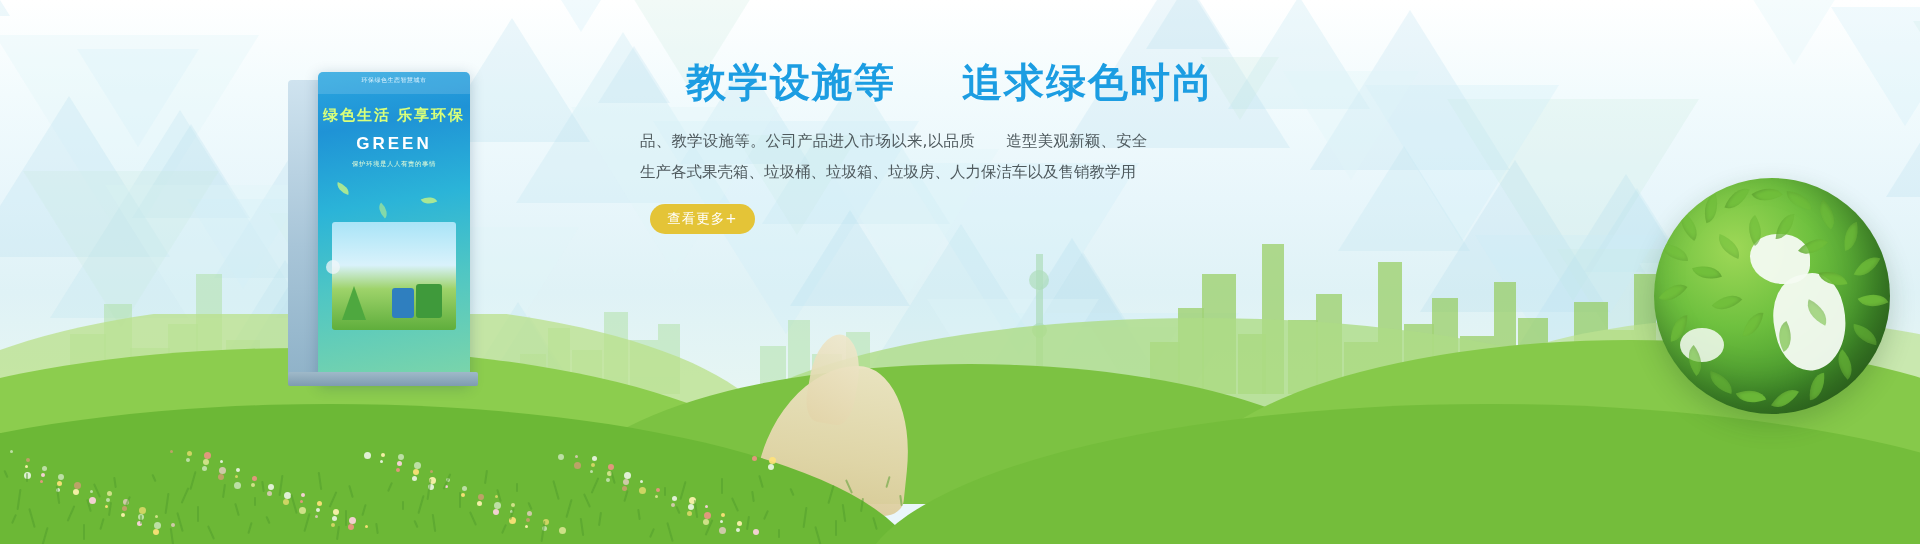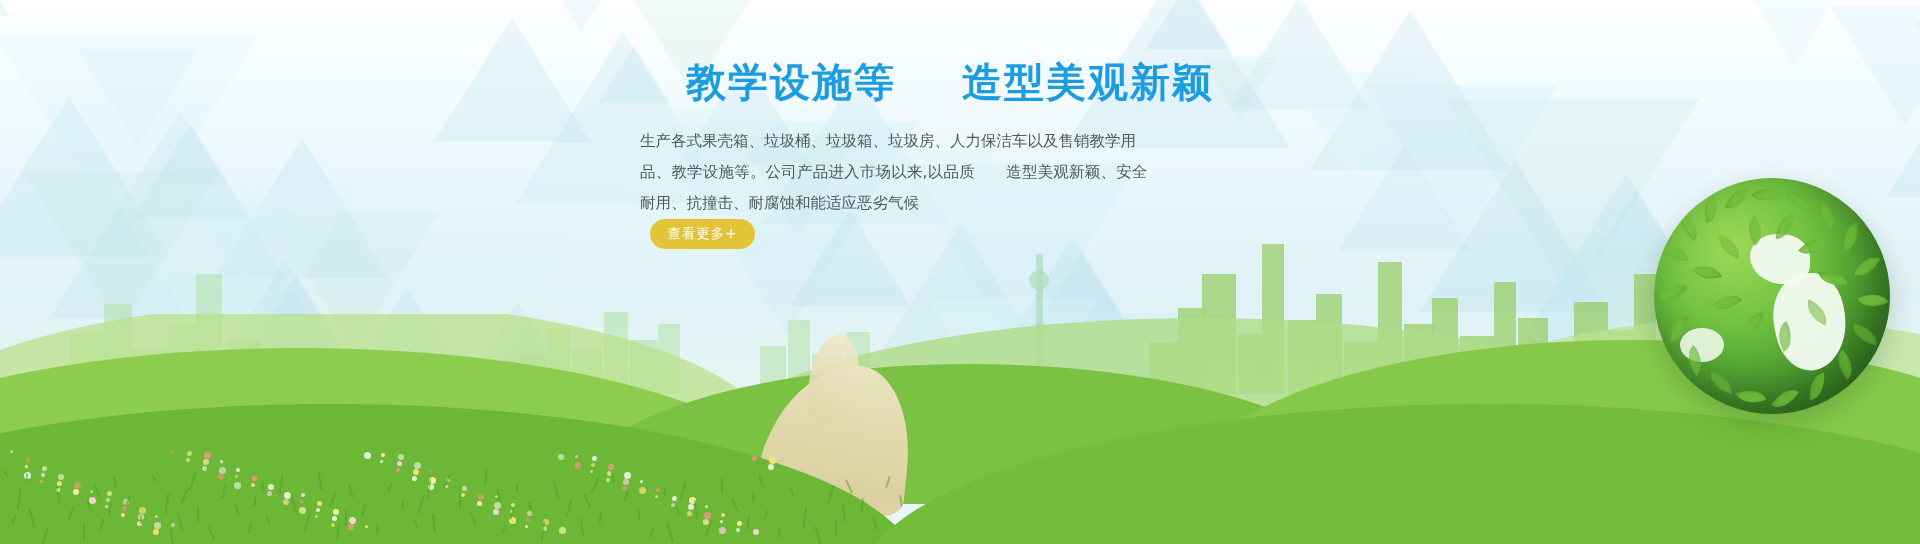--- a/index.html
+++ b/index.html
@@ -41,21 +41,21 @@
     color:#fff;font-size:27px;letter-spacing:4px;font-weight:bold;
     font-family:"DejaVu Sans","Liberation Sans",sans-serif;
   }
   .para{
     margin-top:22px;width:600px;color:#4f5a5e;font-size:15.5px;line-height:31px;
     text-align:justify;font-family:"DejaVu Sans","Liberation Sans",sans-serif;
   }
   .para .l{display:block;white-space:nowrap;}
   .para .l2{letter-spacing:.2px;}
   .btn{
-    margin-left:10px;width:105px;height:30px;border-radius:16px;
+    margin-top:16px;margin-left:10px;width:105px;height:30px;border-radius:16px;
     background:#e4c437;color:#ffffff;font-size:13.5px;
     display:flex;align-items:center;justify-content:center;
     border:none;cursor:pointer;letter-spacing:1px;
     font-family:"DejaVu Sans","Liberation Sans",sans-serif;
   }
 
   
   .kiosk{position:absolute;left:288px;top:72px;width:200px;height:312px;}
   .kiosk-side{
     position:absolute;left:0;top:8px;width:32px;height:300px;
@@ -222,20 +222,40 @@
       <div class="hill" style="left:1400px;bottom:96px;width:700px;height:130px;background:#bde391;opacity:.7;"></div>
       <div class="hill" style="left:-200px;bottom:46px;width:1000px;height:150px;background:#8ccd4e;"></div>
       <div class="hill" style="left:560px;bottom:40px;width:820px;height:140px;background:#7cc242;"></div>
       <div class="hill" style="left:1180px;bottom:44px;width:900px;height:160px;background:#86c94a;"></div>
       <div class="road" style="left:760px;bottom:28px;width:150px;height:150px;background:linear-gradient(190deg,#efe6c8 0%,#e4d6ac 60%,#d9c896 100%);border-radius:60% 40% 12% 12% / 80% 70% 10% 10%;transform:skewX(-6deg);opacity:.95;"></div>
       <div class="road" style="left:810px;bottom:120px;width:48px;height:90px;background:linear-gradient(200deg,#efe8cd,#e2d4a8);border-radius:50% 50% 30% 30%;transform:rotate(10deg);opacity:.9;"></div>
       <div class="hill" style="left:-260px;bottom:-30px;width:1180px;height:170px;background:#6cb836;"></div>
       <div class="hill" style="left:860px;bottom:-40px;width:1260px;height:180px;background:#74bd3b;"></div>
     </div>
 
+  <div class="kiosk">
+    <div class="kiosk-side"></div>
+    <div class="kiosk-face">
+      <div class="k-topbar"></div>
+      <div class="k-toptxt">环保绿色生态智慧城市</div>
+      <div class="k-cn">绿色生活 乐享环保</div>
+      <div class="k-green">GREEN</div>
+      <div class="k-sub">保护环境是人人有责的事情</div>
+      <div class="k-leaf" style="left:18px;top:112px;transform:rotate(18deg);"></div>
+      <div class="k-leaf" style="left:104px;top:124px;transform:rotate(-26deg);"></div>
+      <div class="k-leaf" style="left:58px;top:134px;transform:rotate(44deg);opacity:.6;"></div>
+      <div class="k-photo">
+        <div class="tree"></div>
+        <div class="bin2"></div>
+        <div class="bin"></div>
+      </div>
+      <div class="k-btn"></div>
+    </div>
+    <div class="kiosk-base"></div>
+  </div>
 
   <div class="globe">
     <div class="globe-core" id="globe-core">
         <div class="cont" style="left:120px;top:96px;width:72px;height:96px;border-radius:50% 40% 58% 44%;transform:rotate(-12deg);"></div>
         <div class="cont" style="left:96px;top:56px;width:60px;height:50px;border-radius:48% 52% 40% 60%;"></div>
         <div class="cont" style="left:26px;top:150px;width:44px;height:34px;border-radius:50%;opacity:.85;"></div>
         <div class="globe-leaf" style="left:8px;top:66px;transform:rotate(0deg);opacity:0.55;"></div>
         <div class="globe-leaf" style="left:22px;top:40px;transform:rotate(37deg);opacity:0.64;"></div>
         <div class="globe-leaf" style="left:44px;top:22px;transform:rotate(74deg);opacity:0.73;"></div>
         <div class="globe-leaf" style="left:70px;top:12px;transform:rotate(111deg);opacity:0.8200000000000001;"></div>
@@ -264,28 +284,27 @@
         <div class="globe-leaf" style="left:118px;top:150px;transform:rotate(242deg);opacity:0.64;"></div>
         <div class="globe-leaf" style="left:86px;top:138px;transform:rotate(279deg);opacity:0.73;"></div>
         <div class="globe-leaf" style="left:60px;top:116px;transform:rotate(316deg);opacity:0.8200000000000001;"></div>
       </div>
   </div>
 
   <div class="copy">
     <div class="headline">
       <span>教学设施等</span>
       <span class="gap"></span>
-      <span>造型美观新颖</span>
+      <span>追求绿色时尚</span>
     </div>
 
 
     <div class="para">
+      <span class="l l2">品、教学设施等。公司产品进入市场以来,以品质　　造型美观新颖、安全</span>
       <span class="l">生产各式果壳箱、垃圾桶、垃圾箱、垃圾房、人力保洁车以及售销教学用</span>
-      <span class="l l2">品、教学设施等。公司产品进入市场以来,以品质　　造型美观新颖、安全</span>
-      <span class="l">耐用、抗撞击、耐腐蚀和能适应恶劣气候</span>
     </div>
 
     <button class="btn">查看更多+</button>
   </div>
 
   <div id="flowers">
       <div class="flower" style="position:absolute;left:10px;top:450px;width:3px;height:3px;background:#ffffff;opacity:0.55;"></div>
       <div class="flower" style="position:absolute;left:107px;top:491px;width:5px;height:5px;background:#fff4b0;opacity:0.67;"></div>
       <div class="flower" style="position:absolute;left:204px;top:452px;width:7px;height:7px;background:#ff8f8f;opacity:0.79;"></div>
       <div class="flower" style="position:absolute;left:301px;top:493px;width:4px;height:4px;background:#ffd3e0;opacity:0.91;"></div>

